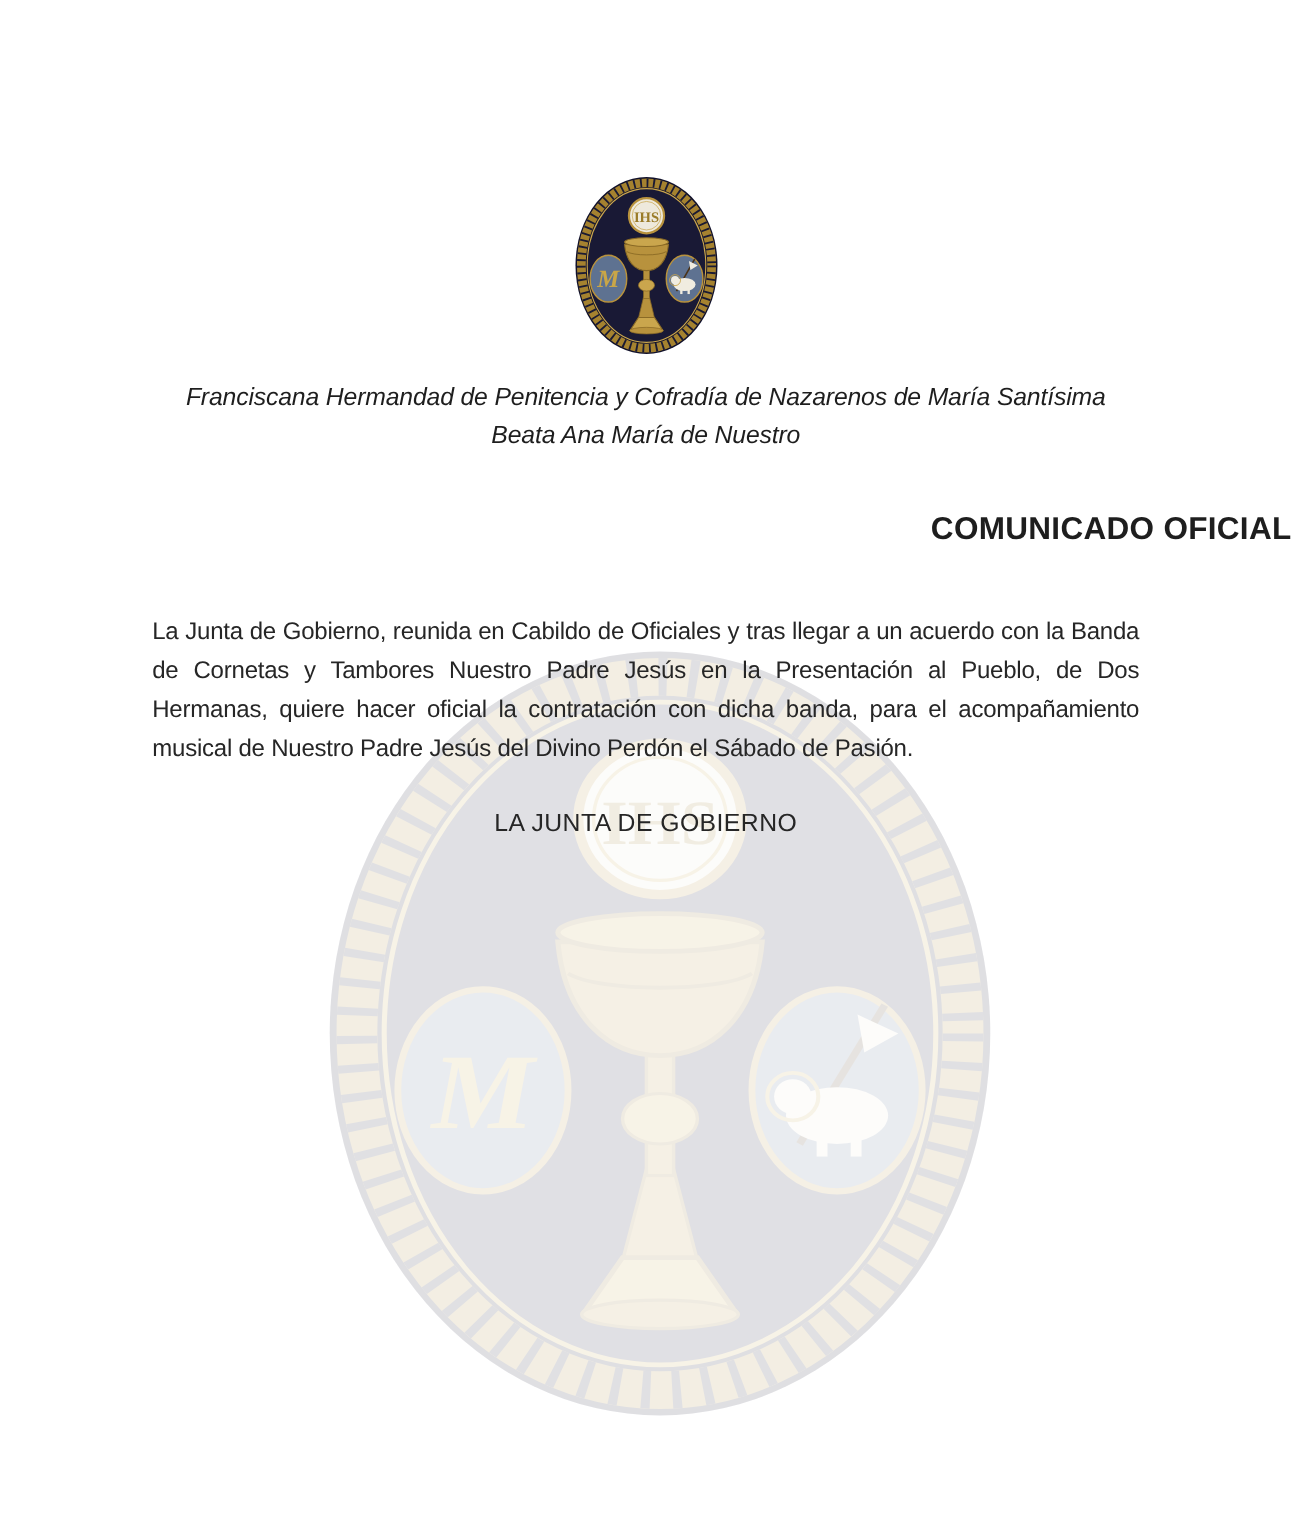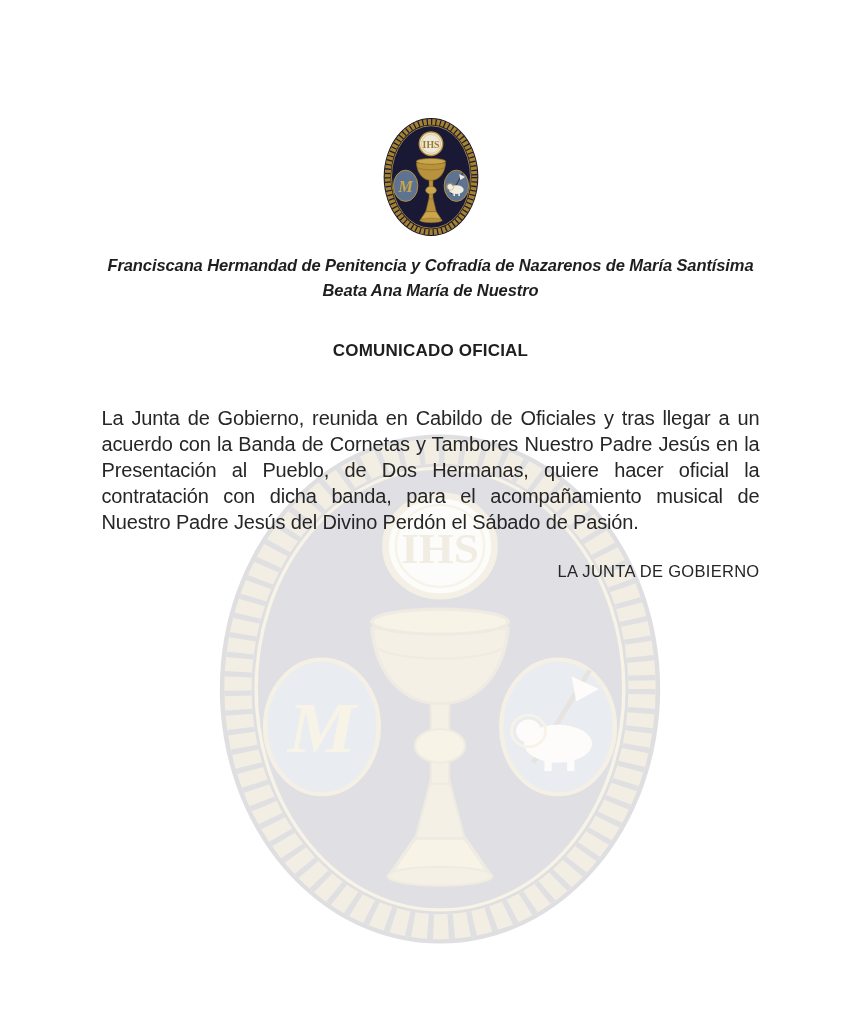--- a/index.html
+++ b/index.html
@@ -35,51 +35,51 @@
   .crest-top {
     display: block;
     margin: 116px auto 0 auto;
     width: 98px;
     height: 122px;
   }
   .org-header {
     margin: 15px auto 0 auto;
     width: 700px;
     text-align: center;
-    font-weight: bold;
+    font-weight: normal;
     font-style: italic;
     font-size: 16.5px;
     line-height: 24.5px;
     color: #1e1e1e;
     letter-spacing: -0.1px;
   }
   .doc-title {
     margin-top: 39px;
-    text-align: center;
+    text-align: right;
     font-weight: bold;
-    font-size: 17px;
+    font-size: 21px;
     letter-spacing: 0.2px;
     color: #1e1e1e;
   }
   .body-copy {
     width: 658px;
     margin: 44px auto 0 auto;
   }
   .body-copy p {
     margin: 0 0 27px 0;
-    font-size: 20px;
+    font-size: 16px;
     line-height: 26px;
     text-align: justify;
     text-justify: inter-word;
     letter-spacing: -0.15px;
     color: #262626;
   }
   .signature {
     margin-top: 0;
-    text-align: right;
+    text-align: center;
     font-size: 16.5px;
     letter-spacing: 0.3px;
     color: #262626;
   }
   svg text { user-select: none; }
 </style>
 </head>
 <body>
 
 <svg width="0" height="0" style="position:absolute" aria-hidden="true">

